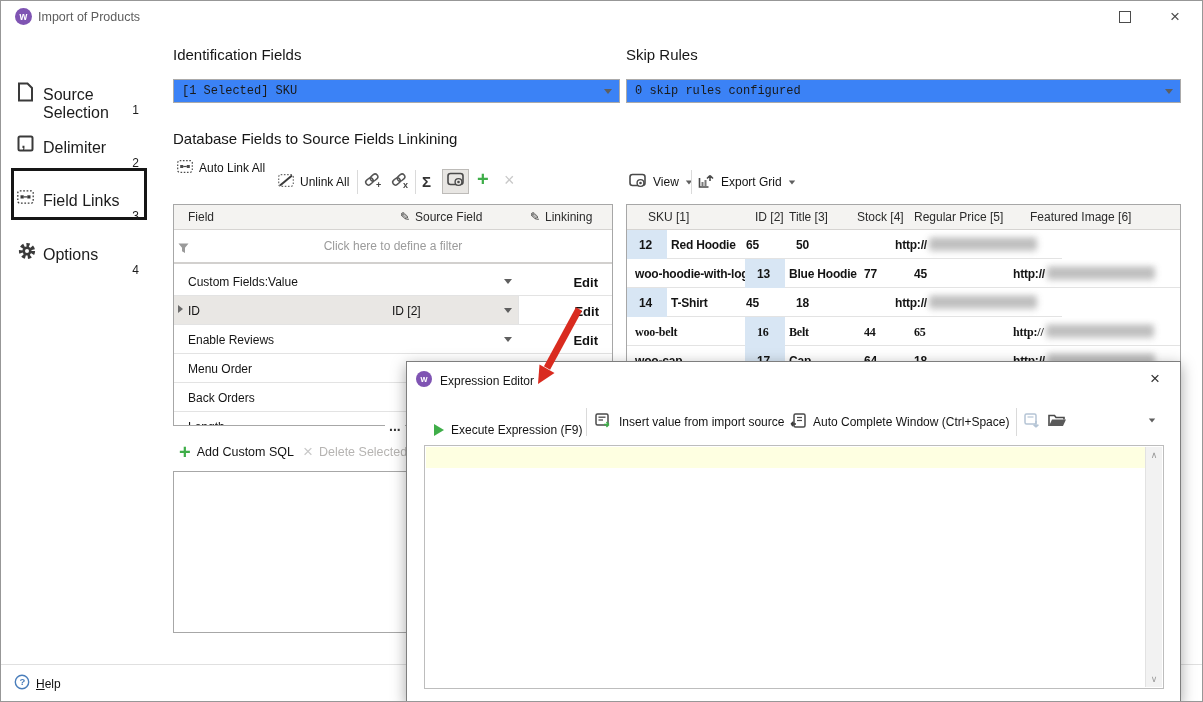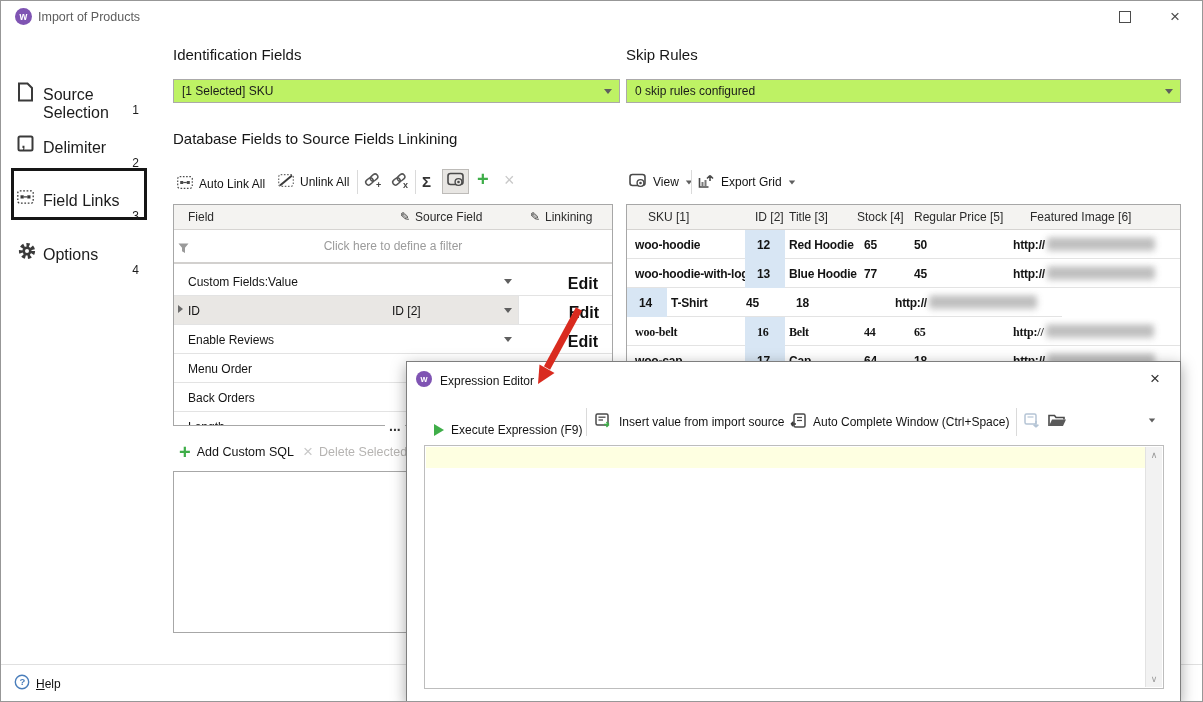--- a/index.html
+++ b/index.html
@@ -1,21 +1,21 @@
 <!DOCTYPE html>
 <html><head>
 <meta charset="utf-8">
 <style>
   html,body{margin:0;padding:0;background:#ffffff;}
   .window{position:relative;width:1203px;height:702px;background:#fff;border:1px solid #979797;
           box-sizing:border-box;font-family:"Liberation Sans",sans-serif;overflow:hidden;}
   .abs{position:absolute;}
   .heading{position:absolute;font-size:15px;color:#161616;font-weight:400;}
-  .combo{position:absolute;height:24px;border:1px solid #abaaa9;background:#bef264;box-sizing:border-box;
-         font-size:12px;color:#1a1a1a;display:flex;align-items:center;padding:0 22px 0 8px;}
+  .combo{position:absolute;height:24px;border:1px solid #abaaa9;background:#3b82f6;box-sizing:border-box;
+         font-size:12px;color:#1a1a1a;display:flex;align-items:center;padding:0 22px 0 8px;font-family:Liberation Mono, monospace;}
   .caret{width:0;height:0;border-left:4px solid transparent;border-right:4px solid transparent;
          border-top:5px solid #5f5f5f;display:inline-block;}
   .combo .caret{position:absolute;right:7px;top:9px;}
   .tbtn{position:absolute;display:flex;align-items:center;gap:6px;font-size:12px;color:#141414;height:22px;}
   .sep{position:absolute;width:1px;background:#dadada;}
   .sideitem{position:absolute;left:10px;width:138px;height:40px;}
   .sideitem .lbl{position:absolute;left:32px;top:11px;font-size:16px;color:#1c1c1c;}
   .sideitem .num{position:absolute;right:10px;top:28px;font-size:12px;color:#1c1c1c;}
   .sideitem .ic{position:absolute;left:6px;top:7px;}
   .logo{display:inline-block;width:17px;height:17px;border-radius:50%;background:#7f54b3;color:#fff;
@@ -24,21 +24,21 @@
   .ghead{position:absolute;left:0;right:0;top:0;height:25px;background:#f4f3f1;border-bottom:1px solid #d6d4d2;box-sizing:border-box;}
   .ghead .htxt{position:absolute;top:5px;font-size:12px;color:#2b2b2b;white-space:nowrap;}
   .pencil{color:#8f8f8f;font-size:11px;}
   .lg-row{position:absolute;left:0;width:438px;height:29px;border-bottom:1px solid #e3e3e3;box-sizing:border-box;background:#fff;}
   .lg-row.sel{background:#e9e7e4;}
   .lg-row .fname{position:absolute;left:14px;top:8px;font-size:12px;color:#141414;white-space:nowrap;}
   .lg-row .fsource{position:absolute;left:218px;top:8px;font-size:12px;color:#141414;}
   .lg-row .rowcaret{position:absolute;left:330px;top:12px;}
   .lg-row .editcell{position:absolute;left:344px;top:0;width:94px;height:28px;background:transparent;}
   .lg-row.sel .editcell{background:#ffffff;border-left:1px solid #e3e3e3;}
-  .lg-row .editlink{position:absolute;right:14px;top:8px;font-size:16px;font-weight:bold;color:#111;}
+  .lg-row .editlink{position:absolute;right:14px;top:8px;font-size:13px;font-weight:bold;color:#111;}
   .lg-row .expand{position:absolute;left:4px;top:9px;width:0;height:0;border-top:4px solid transparent;
                   border-bottom:4px solid transparent;border-left:5px solid #6b6b6b;}
   .rg-row{position:absolute;left:0;width:553px;height:29px;display:flex;}
   .rg-cell{height:29px;box-sizing:border-box;border-bottom:1px solid #e3e3e3;font-size:12px;font-weight:bold;
            color:#141414;padding-top:8px;white-space:nowrap;overflow:hidden;letter-spacing:-0.2px;}
   .blurblob{display:inline-block;width:108px;height:13px;margin-left:2px;border-radius:2px;vertical-align:-2px;
             background:repeating-linear-gradient(180deg,#8f8f8f 0 3px,#cfcfcf 3px 6px);filter:blur(3px);opacity:.8;}
   .dialog{position:absolute;left:405px;top:360px;width:775px;height:342px;background:#fff;border:1px solid #7e7e7e;
           box-sizing:border-box;box-shadow:0 4px 14px rgba(0,0,0,0.35);z-index:10;}
   .dlg-tbtn{position:absolute;display:flex;align-items:center;gap:7px;font-size:12px;color:#141414;height:24px;}
@@ -135,21 +135,21 @@
   </div>
 
   <div class="heading" style="left:625px;top:45px;">Skip Rules</div>
   <div class="combo" style="left:625px;top:78px;width:555px;">
     <span>0 skip rules configured</span>
     <span class="caret"></span>
   </div>
 
   <div class="heading" style="left:172px;top:129px;">Database Fields to Source Fields Linkining</div>
 
-  <div class="tbtn" style="left:176px;top:156px;margin-top:16px;">
+  <div class="tbtn" style="left:176px;top:156px;">
     <span>
       <svg width="16" height="13" viewBox="0 0 16 13">
           <rect x="0.7" y="0.7" width="14.6" height="11.6" rx="2" fill="none" stroke="#4a4a4a" stroke-width="1.2" stroke-dasharray="1.6 1.6"></rect>
           <rect x="3.2" y="5" width="3" height="3" fill="#4a4a4a"></rect>
           <rect x="9.8" y="5" width="3" height="3" fill="#4a4a4a"></rect>
           <line x1="6.2" y1="6.5" x2="9.8" y2="6.5" stroke="#4a4a4a" stroke-width="1.2"></line>
         </svg>
     </span>
     <span>Auto Link All</span>
   </div>
@@ -319,21 +319,20 @@
     <div class="ghead">
       <span class="htxt" style="left:21px;">SKU [1]</span>
       <span class="htxt" style="left:128px;">ID [2]</span>
       <span class="htxt" style="left:162px;">Title [3]</span>
       <span class="htxt" style="left:230px;">Stock [4]</span>
       <span class="htxt" style="left:287px;">Regular Price [5]</span>
       <span class="htxt" style="left:403px;">Featured Image [6]</span>
     </div>
     <div id="rg-body">
         <div class="rg-row" style="top: 25px;">
-          <div class="rg-cell" style="width: 118px; padding-left: 8px;">woo-hoodie</div>
           <div class="rg-cell" style="width: 40px; padding-left: 12px; background: rgb(216, 230, 244); border-bottom-color: rgb(216, 230, 244);">12</div>
           <div class="rg-cell" style="width: 75px; padding-left: 4px;">Red Hoodie</div>
           <div class="rg-cell" style="width: 50px; padding-left: 4px;">65</div>
           <div class="rg-cell" style="width: 85px; padding-left: 4px;">50</div>
           <div class="rg-cell" style="width: 185px; padding-left: 18px;">http://<span class="blurblob"></span></div>
         </div>
         <div class="rg-row" style="top: 54px;">
           <div class="rg-cell" style="width: 118px; padding-left: 8px;">woo-hoodie-with-logo</div>
           <div class="rg-cell" style="width: 40px; padding-left: 12px; background: rgb(216, 230, 244); border-bottom-color: rgb(216, 230, 244);">13</div>
           <div class="rg-cell" style="width: 75px; padding-left: 4px;">Blue Hoodie</div>

